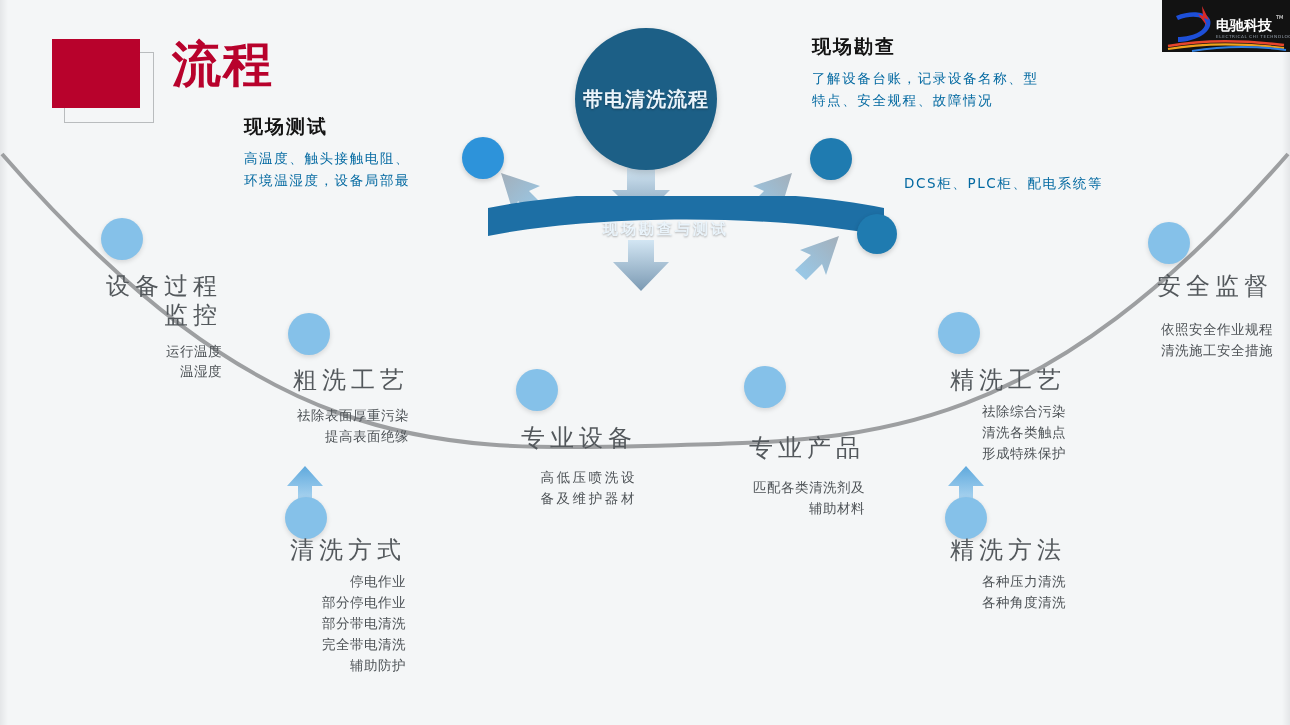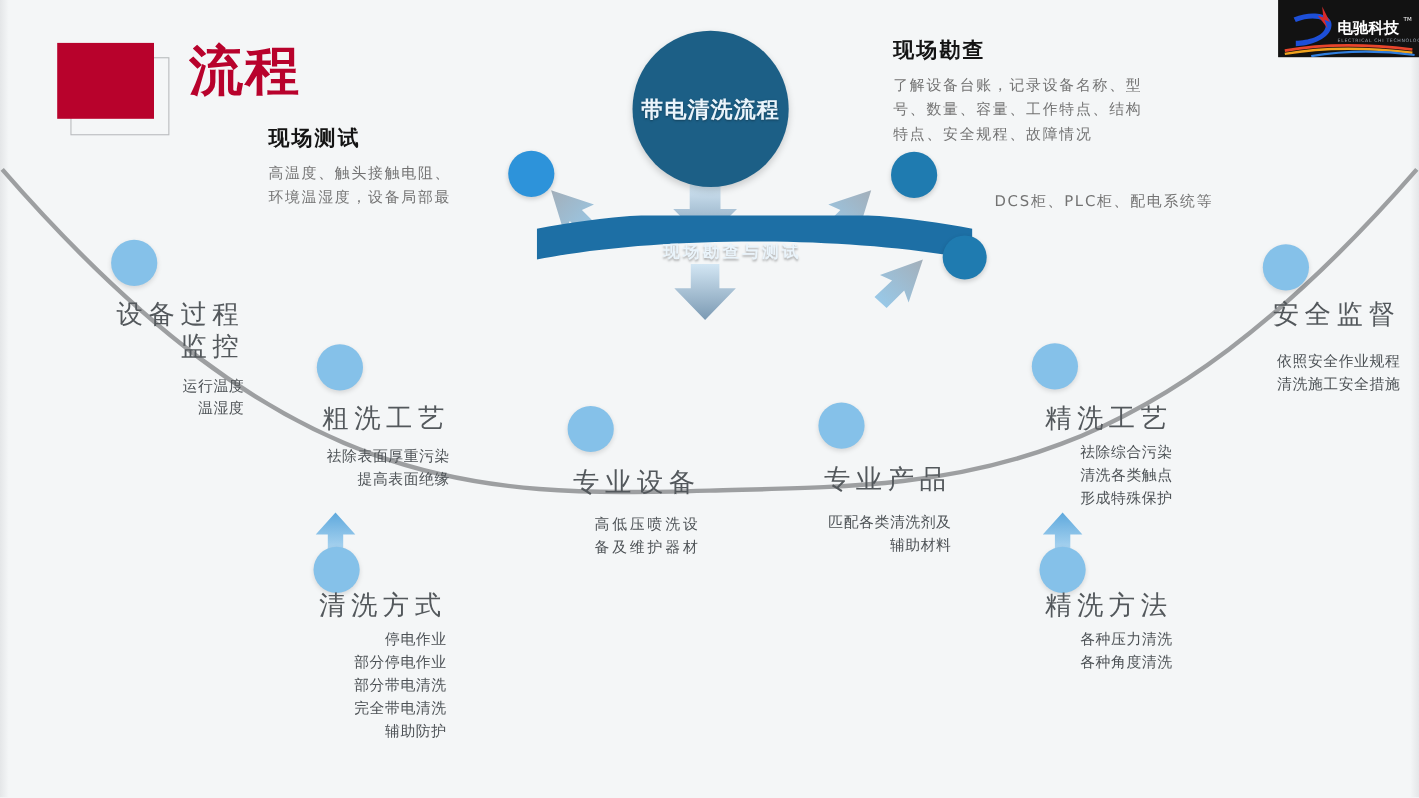--- a/index.html
+++ b/index.html
@@ -55,21 +55,21 @@
 
   .dot{position:absolute;border-radius:50%;}
   .dot-mid{background:#1f7bb0;box-shadow:0 2px 5px rgba(0,0,0,.18);}
   .dot-bright{background:#2d93da;box-shadow:0 2px 5px rgba(0,0,0,.18);}
   .dot-light{background:#85c1e9;box-shadow:0 2px 5px rgba(0,0,0,.13);}
 
   
   .blk{position:absolute;}
   .blk .h{font-size:19px;font-weight:bold;color:#141414;
     letter-spacing:2px;line-height:1.3;white-space:nowrap;}
-  .blk .p{font-size:13.5px;color:#737373;line-height:1.65;
+  .blk .p{font-size:13.5px;color:#0369a1;line-height:1.65;
     letter-spacing:1.6px;}
 
   .node{position:absolute;text-align:right;}
   .node .n-title{font-size:24px;color:#53585c;letter-spacing:5px;
     line-height:1.22;white-space:nowrap;}
   .node .n-sub{font-size:13.5px;color:#4d5256;line-height:1.55;
     margin-top:10px;letter-spacing:.5px;}
   .node .n-sub.wide{letter-spacing:2.6px;}
 
   .list-line{display:block;}
@@ -164,21 +164,20 @@
     <div class="p" style="margin-top:8px;">
       <span class="list-line">高温度、触头接触电阻、</span>
       <span class="list-line">环境温湿度，设备局部最</span>
     </div>
   </div>
 
   <div class="blk" style="left:812px;top:34px;width:300px;">
     <div class="h">现场勘查</div>
     <div class="p" style="margin-top:8px;">
       <span class="list-line">了解设备台账，记录设备名称、型</span>
-      <span class="list-line">号、数量、容量、工作特点、结构</span>
       <span class="list-line">特点、安全规程、故障情况</span>
     </div>
   </div>
 
   <div class="blk" style="left:904px;top:172px;width:300px;">
     <div class="p">
       <span class="list-line">DCS柜、PLC柜、配电系统等</span>
     </div>
   </div>
 
@@ -219,21 +218,21 @@
   <div class="node" style="left:437px;top:424px;width:200px;">
     <div class="n-title">
       <span class="list-line">专业设备</span>
     </div>
     <div class="n-sub wide" style="margin-top:14px;">
       <span class="list-line">高低压喷洗设</span>
       <span class="list-line">备及维护器材</span>
     </div>
   </div>
 
-  <div class="node" style="left:665px;top:422px;width:200px;">
+  <div class="node" style="left:665px;top:434px;width:200px;">
     <div class="n-title">
       <span class="list-line">专业产品</span>
     </div>
     <div class="n-sub" style="margin-top:14px;">
       <span class="list-line">匹配各类清洗剂及</span>
       <span class="list-line">辅助材料</span>
     </div>
   </div>
 
   <div class="node" style="left:866px;top:366px;width:200px;">

